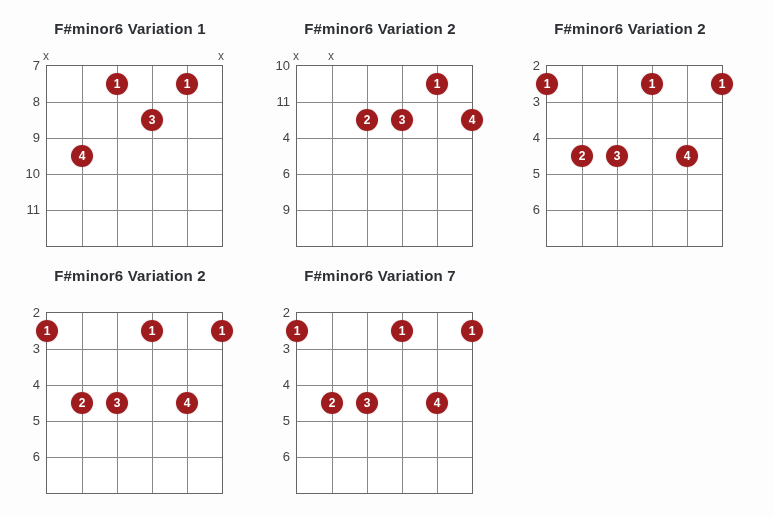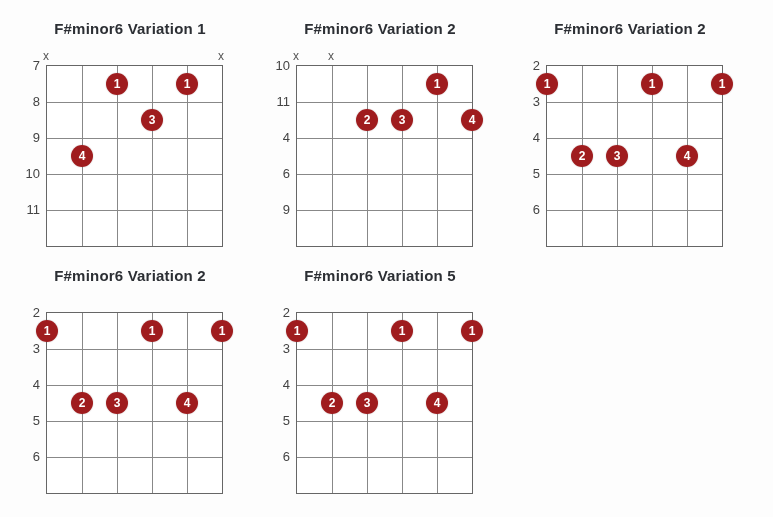--- a/index.html
+++ b/index.html
@@ -225,21 +225,21 @@
             <div class="dot" style="left: 105px; top: 18px; background: rgb(159, 28, 30);">1</div>
             <div class="dot" style="left: 175px; top: 18px; background: rgb(159, 28, 30);">1</div>
             <div class="dot" style="left: 35px; top: 90px; background: rgb(159, 28, 30);">2</div>
             <div class="dot" style="left: 70px; top: 90px; background: rgb(159, 28, 30);">3</div>
             <div class="dot" style="left: 140px; top: 90px; background: rgb(159, 28, 30);">4</div>
           </div>
         </div>
       </div>
     </div>
     <div class="chord">
-      <div class="chord-title">F#minor6 Variation 5</div>
+      <div class="chord-title">F#minor6 Variation 7</div>
       <div class="diagram">
         <div class="mute-row"></div>
         <div class="fret-area">
           <div class="fret-labels">
             <div class="fret-label">2</div>
             <div class="fret-label">3</div>
             <div class="fret-label">4</div>
             <div class="fret-label">5</div>
             <div class="fret-label">6</div>
           </div>

